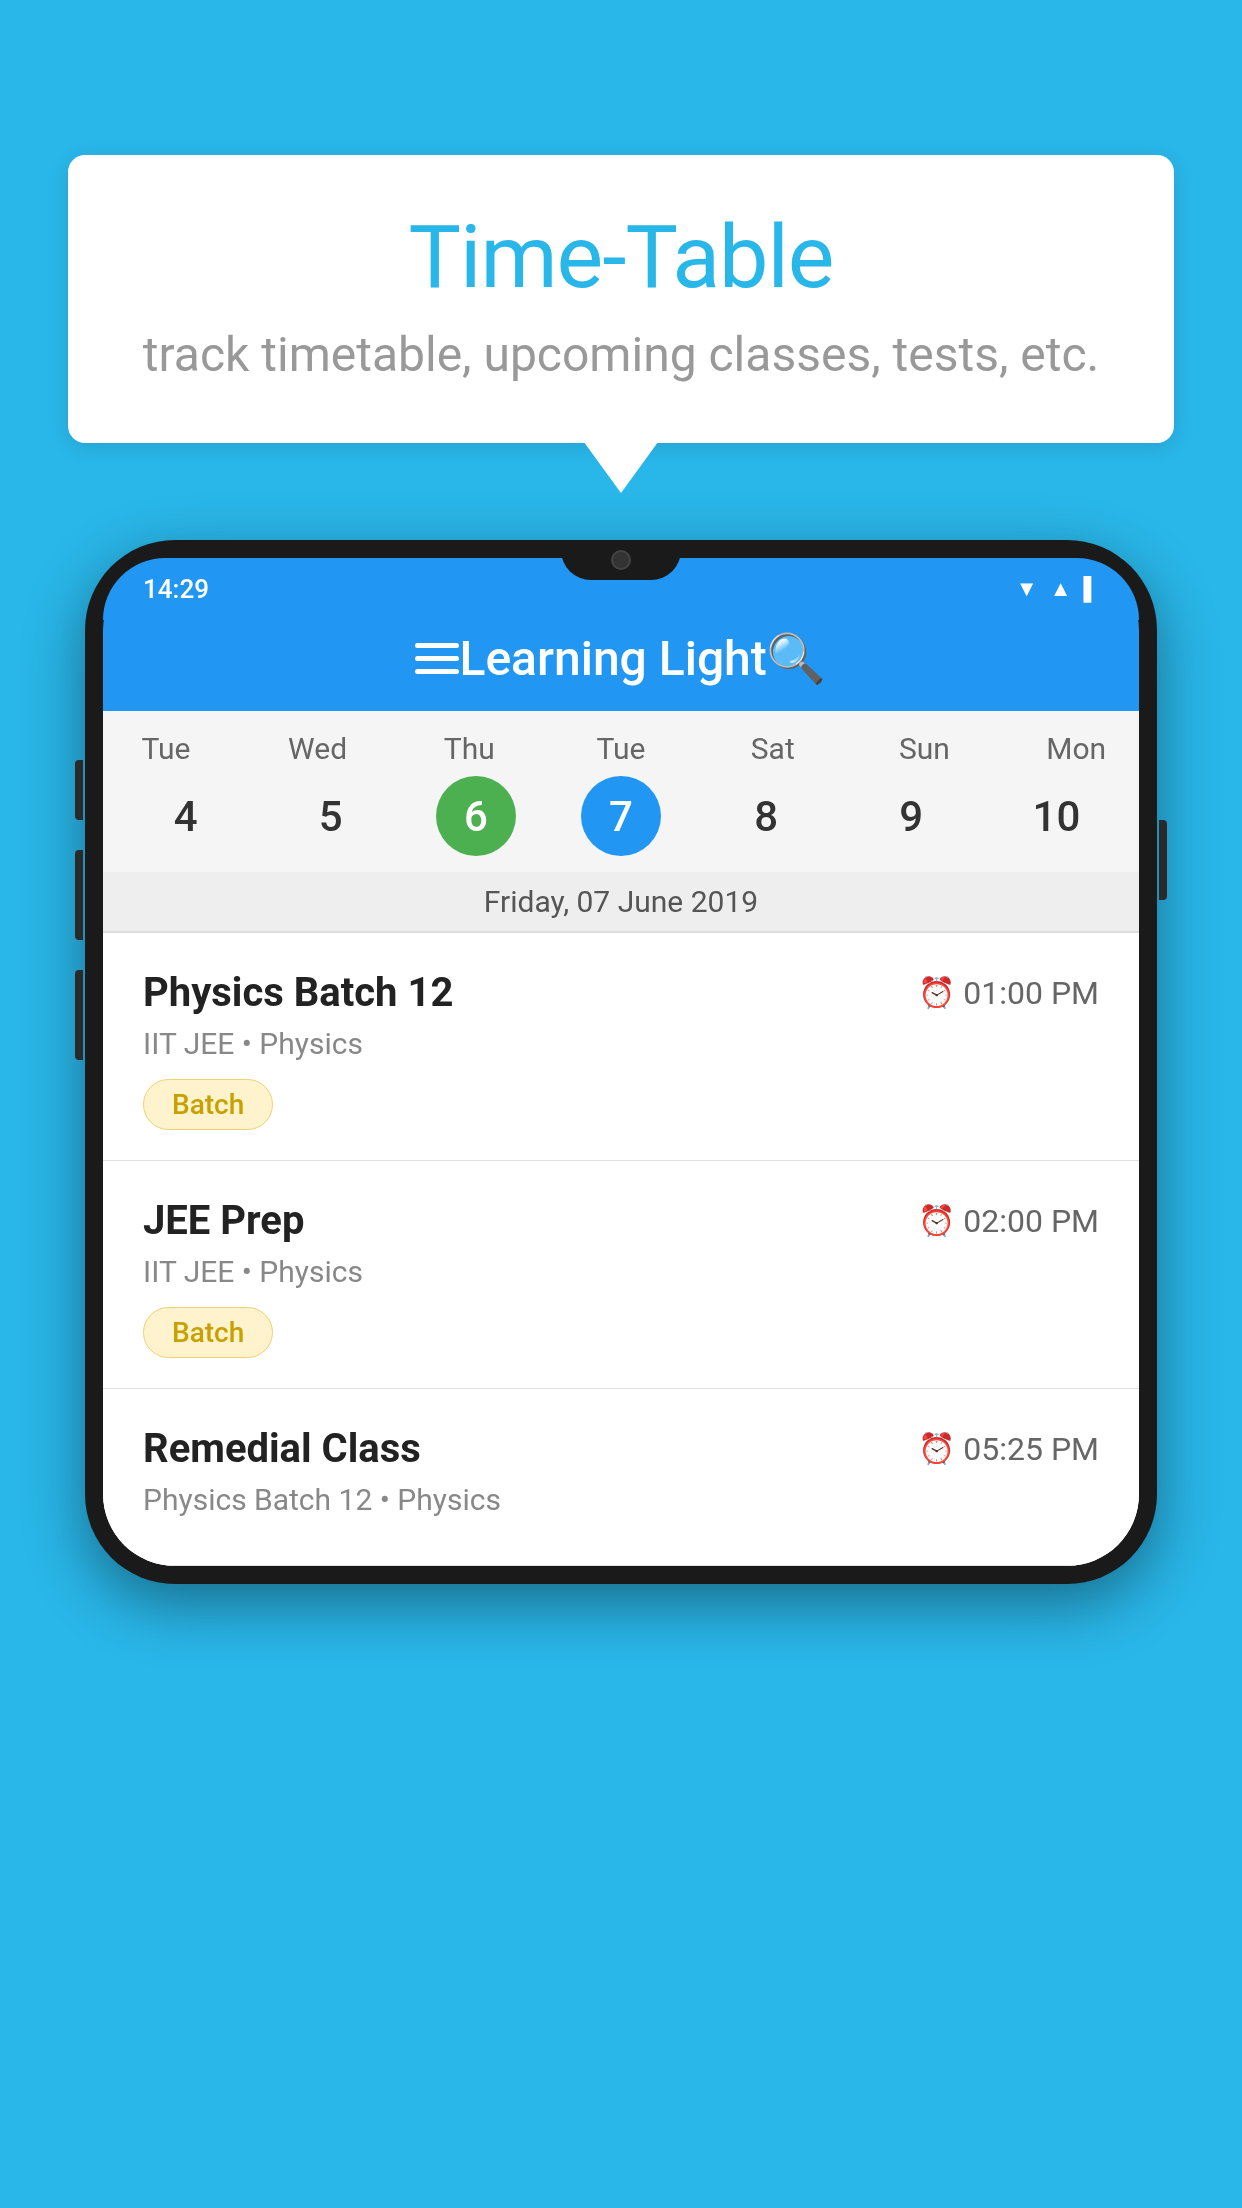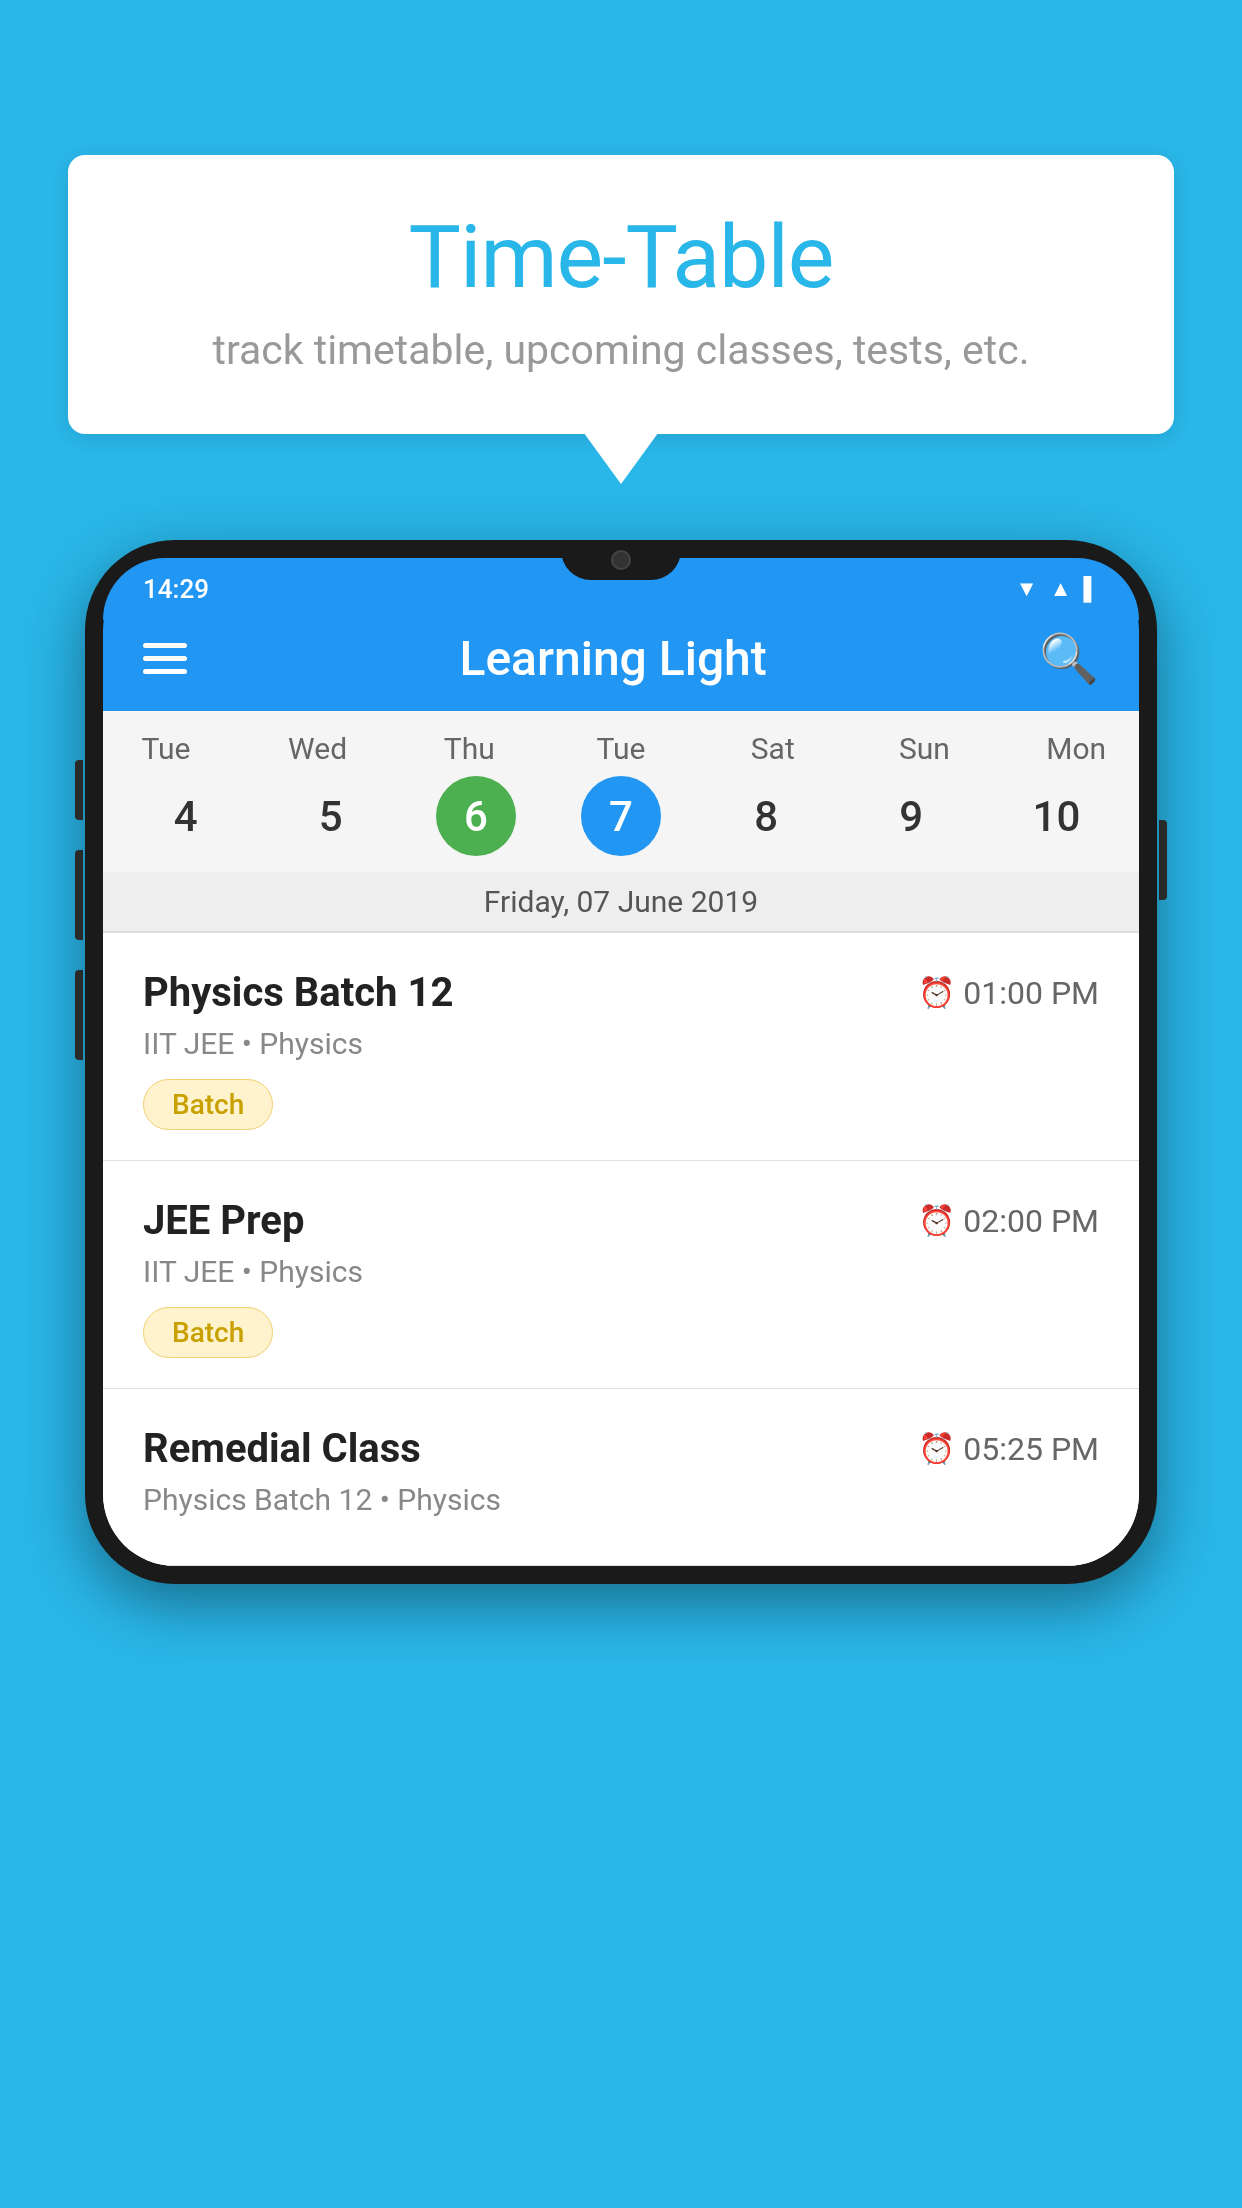--- a/index.html
+++ b/index.html
@@ -42,21 +42,21 @@
 
     .bubble-title {
       font-size: 88px;
       color: #29b6e8;
       font-weight: 400;
       letter-spacing: -1px;
       margin-bottom: 18px;
     }
 
     .bubble-subtitle {
-      font-size: 41px;
+      font-size: 48px;
       color: #999;
       font-weight: 400;
     }
 
     
     .phone-container {
       position: absolute;
       top: 540px;
       left: 85px;
       right: 85px;
@@ -135,21 +135,21 @@
       overflow: hidden;
       margin-top: 0;
     }
 
     
     .app-header {
       background: #2196f3;
       padding: 72px 40px 24px;
       display: flex;
       align-items: center;
-      justify-content: space-between;
+      justify-content: center;
     }
 
     .hamburger-icon {
       display: flex;
       flex-direction: column;
       gap: 8px;
       cursor: pointer;
     }
 
     .hamburger-line {

